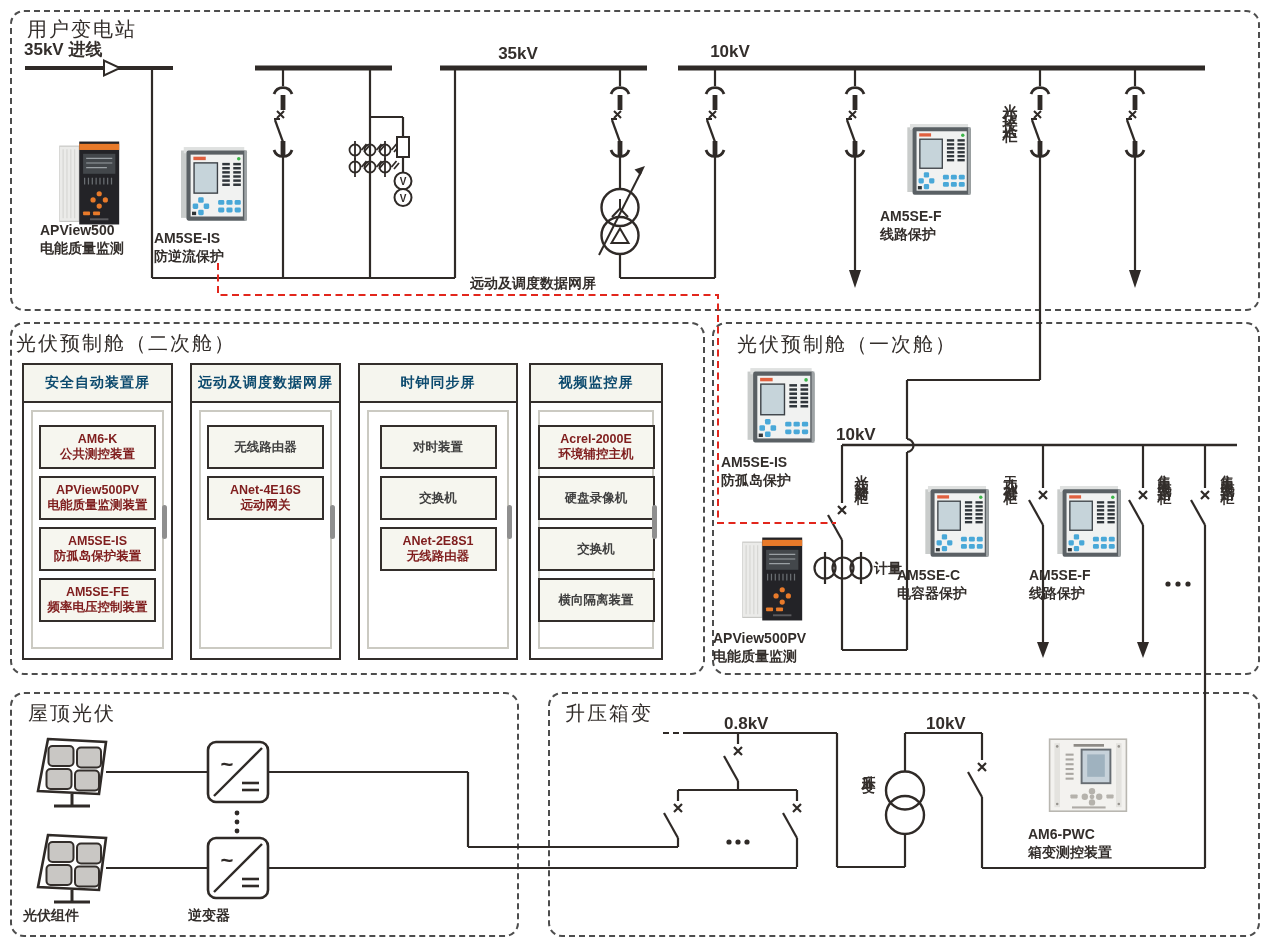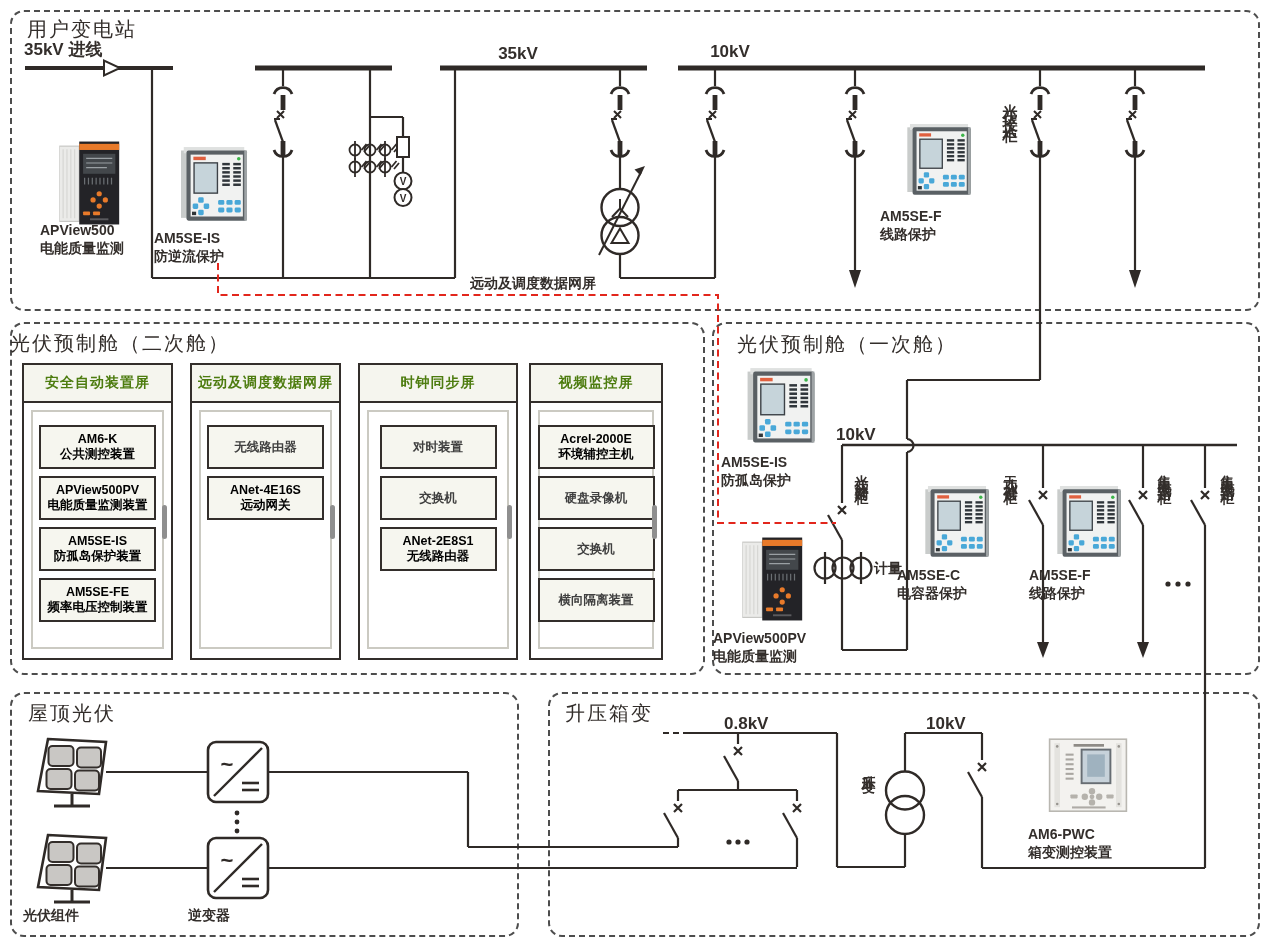--- a/index.html
+++ b/index.html
@@ -8,26 +8,26 @@
   .sec{position:absolute;border:2px dashed #4d4d4d;border-radius:14px;background:transparent;}
   .title{position:absolute;font-size:20px;font-weight:normal;letter-spacing:2px;white-space:nowrap;text-align:center;}
   .lbl{position:absolute;font-size:14px;font-weight:bold;line-height:18px;white-space:nowrap;}
   .bus-lbl{position:absolute;font-size:17px;font-weight:bold;white-space:nowrap;}
   .vlbl{position:absolute;writing-mode:vertical-rl;text-orientation:upright;
     font-size:14px;font-weight:bold;letter-spacing:4px;white-space:nowrap;}
   .vlbl.big{font-size:15px;letter-spacing:6px;}
   svg.layer{position:absolute;left:0;top:0;}
   .cab{position:absolute;border:2px solid #332e2b;background:#fff;box-sizing:border-box;}
   .cab .hdr{height:36px;border-bottom:2px solid #332e2b;background:#f5f5ee;display:flex;
-    align-items:center;justify-content:center;font-size:14px;font-weight:bold;color:#4d7c0f;letter-spacing:1px;}
+    align-items:center;justify-content:center;font-size:14px;font-weight:bold;color:#0c4a6e;letter-spacing:1px;}
   .cab .inner{position:absolute;left:7px;right:7px;top:45px;bottom:9px;border:2px solid #cbcac2;
     display:flex;flex-direction:column;align-items:center;padding-top:13px;box-sizing:border-box;}
   .item{width:117px;height:44px;box-sizing:border-box;border:2px solid #332e2b;background:#f6f6ef;
     display:flex;flex-direction:column;align-items:center;justify-content:center;
-    font-size:12.5px;font-weight:bold;line-height:15px;margin-bottom:7px;text-align:center;color:#000000;}
+    font-size:12.5px;font-weight:bold;line-height:15px;margin-bottom:7px;text-align:center;color:#7f1d1d;}
   .item.muted{color:#404040;}
   .handle{position:absolute;right:4px;top:140px;width:5px;height:34px;background:#8f8f8f;border-radius:3px;}
   .dev{position:absolute;}
 </style>
 </head>
 <body>
 
 <div id="canvas">
 
   <svg width="0" height="0" style="position:absolute" aria-hidden="true">
@@ -388,21 +388,21 @@
     <div>防逆流保护</div>
   </div>
   <svg class="dev" style="left:906px;top:121px" width="66" height="76" viewBox="0 0 100 112">
       <use href="#sym-am5se"></use>
     </svg>
   <div class="lbl" style="left:880px;top:207px;width:120px">
     <div>AM5SE-F</div>
     <div>线路保护</div>
   </div>
 
-  <div class="title" style="left:10px;top:330px">光伏预制舱（二次舱）</div>
+  <div class="title" style="left:16px;top:330px">光伏预制舱（二次舱）</div>
 
   <div class="cab" style="left:22px;top:363px;width:151px;height:297px">
     <div class="hdr">安全自动装置屏</div>
     <div class="inner">
       <div class="item">
         <span>AM6-K</span>
         <span>公共测控装置</span>
       </div>
       <div class="item">
         <span>APView500PV</span>

